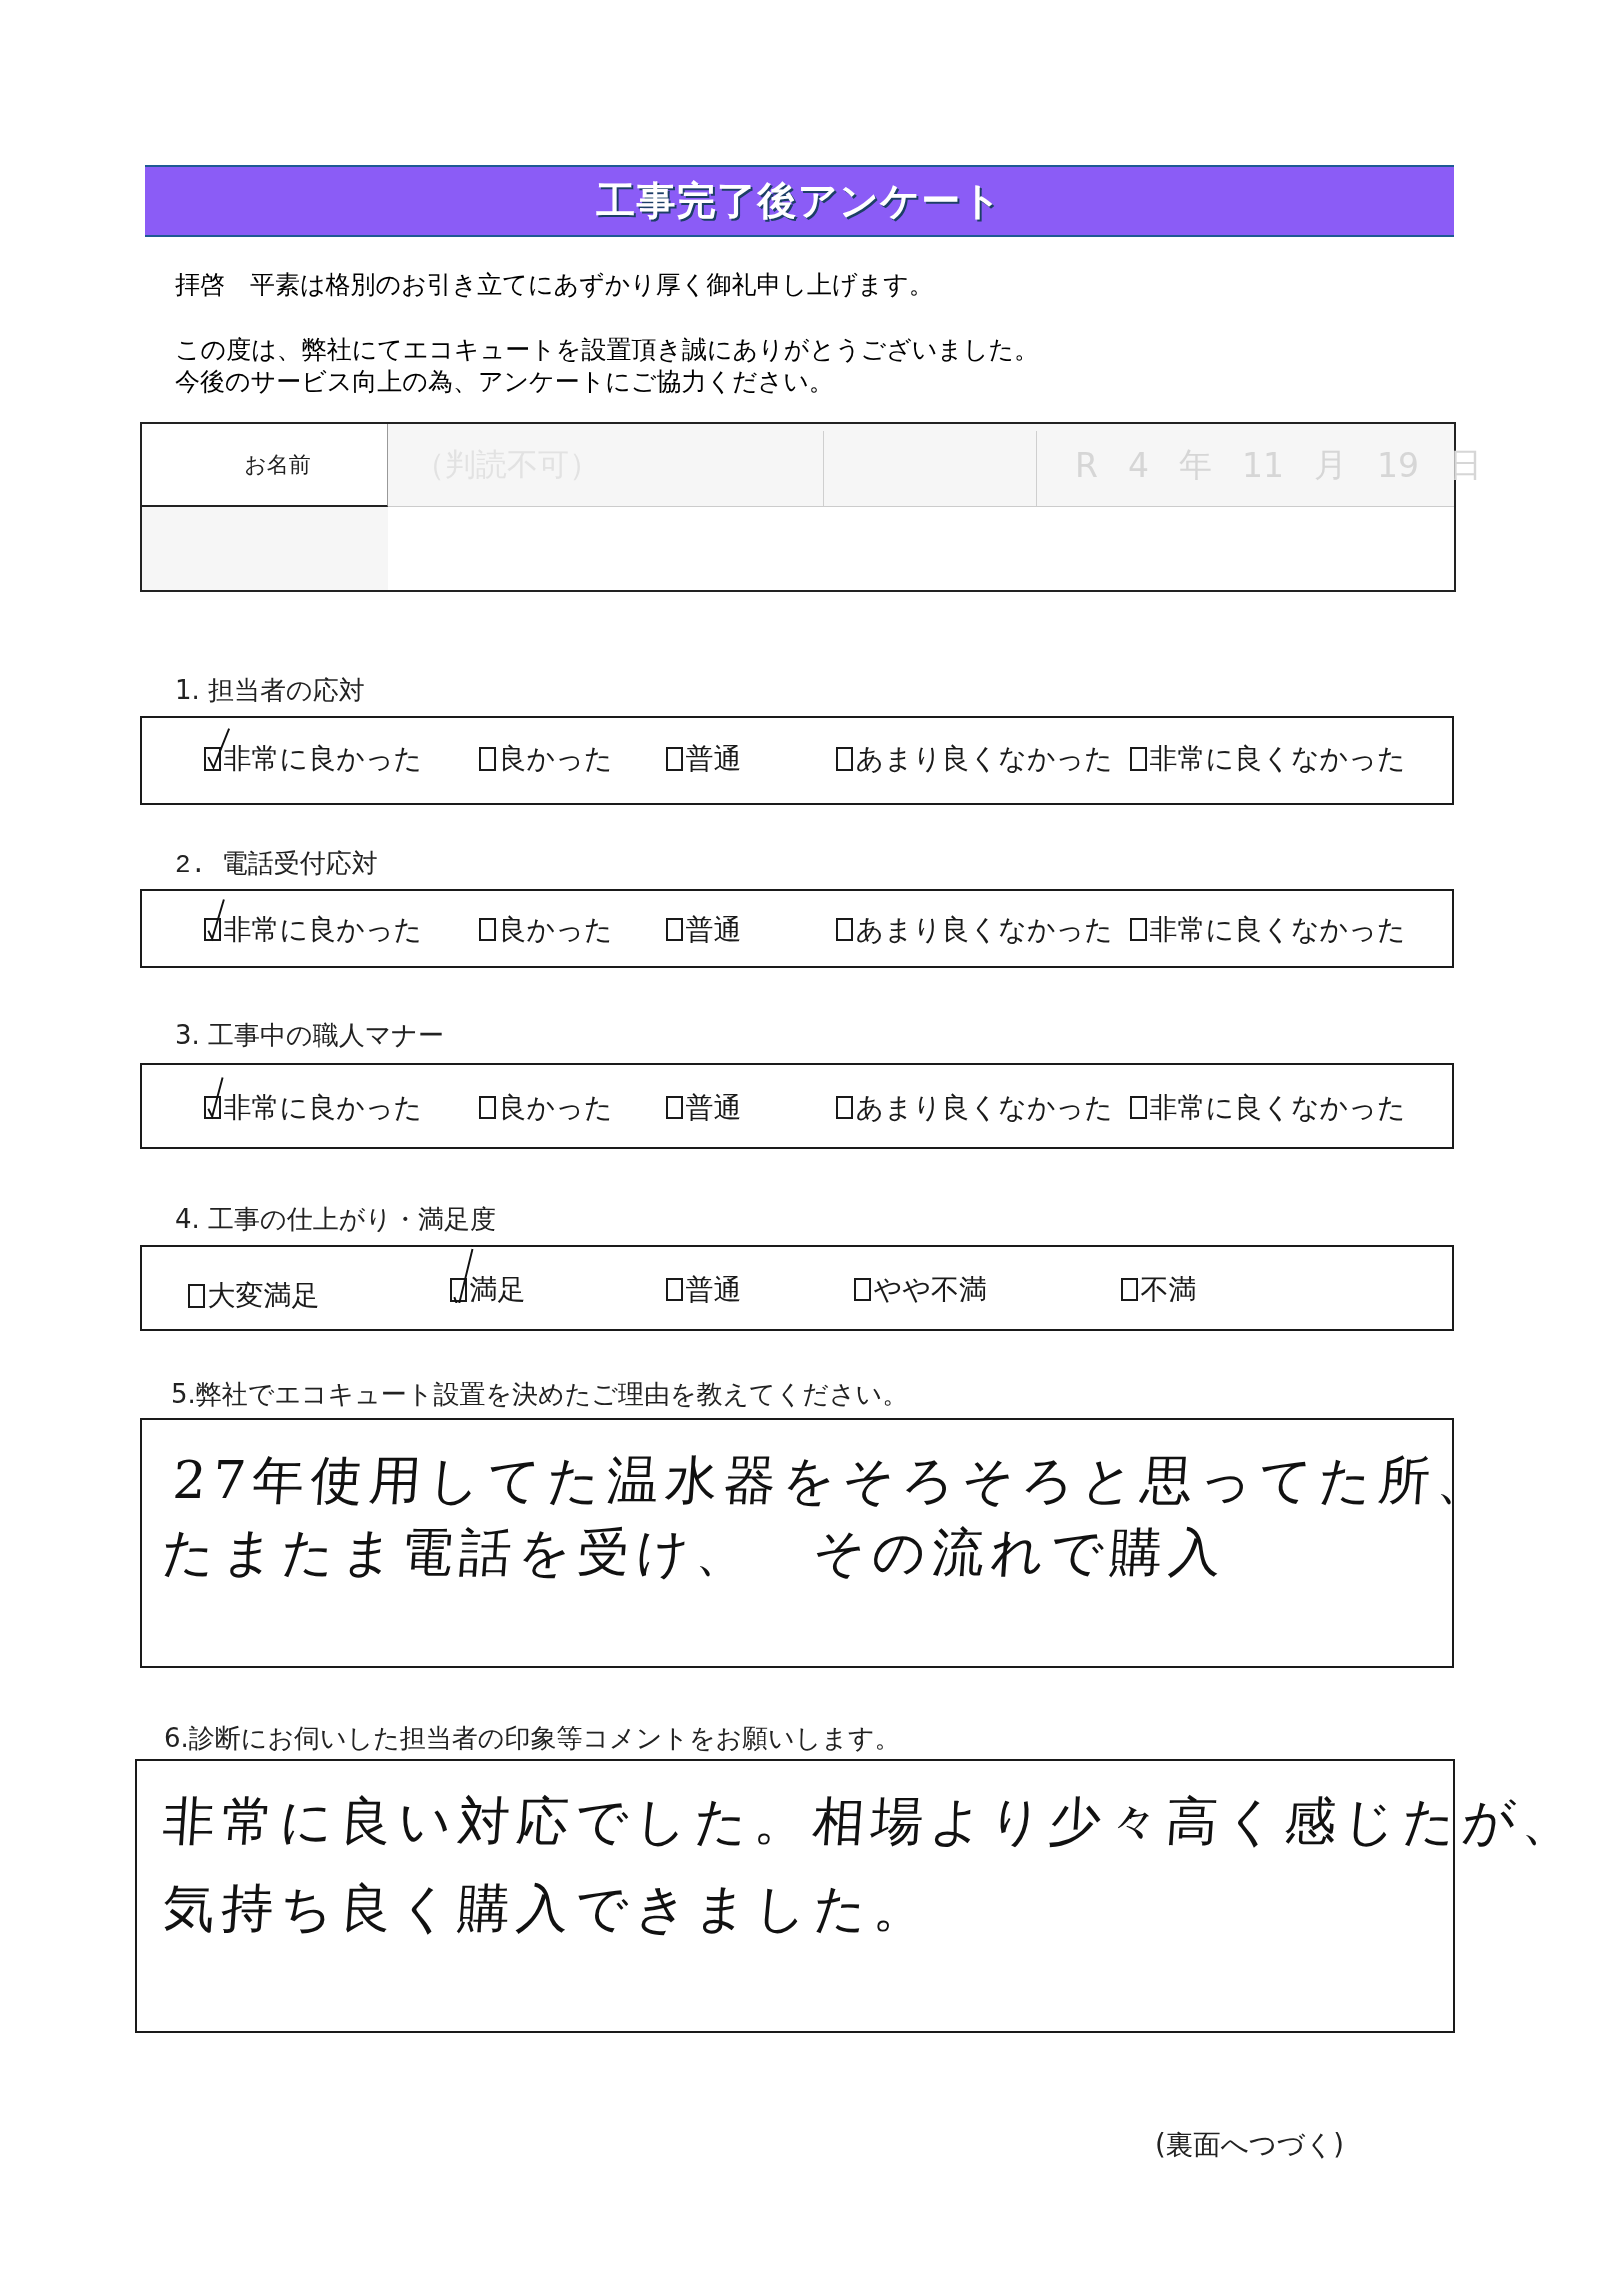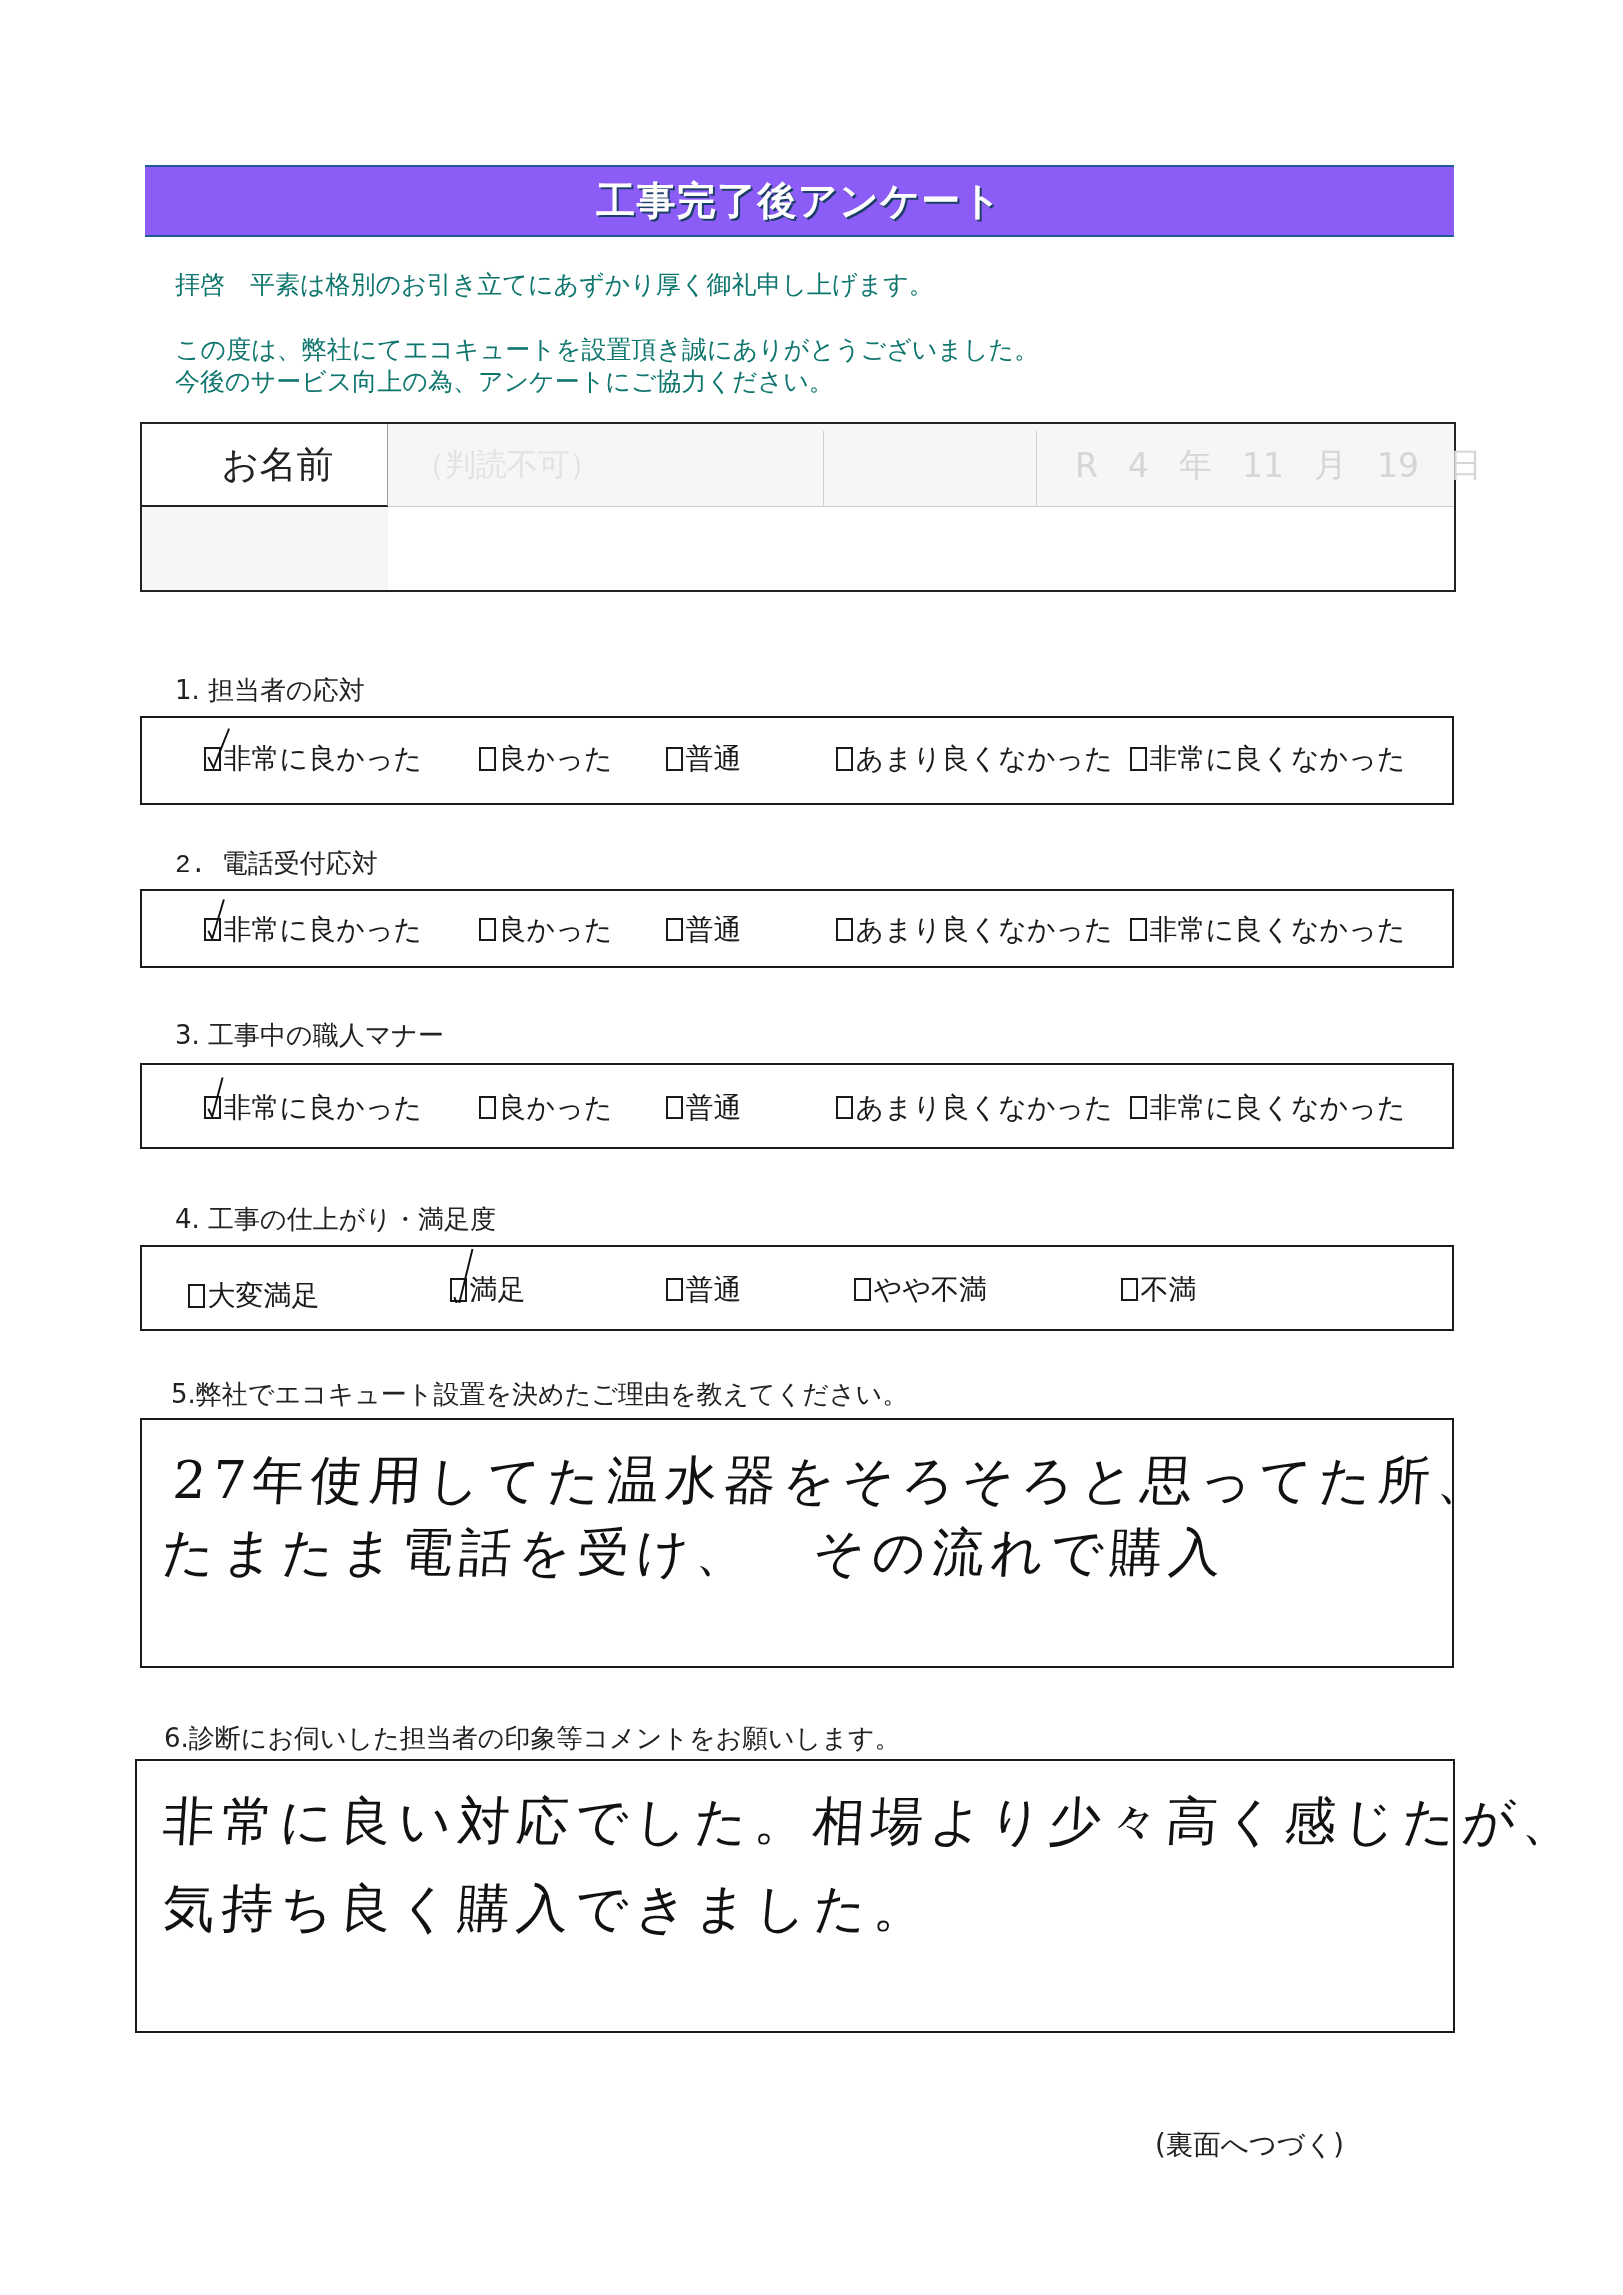--- a/index.html
+++ b/index.html
@@ -12,31 +12,31 @@
   .banner {
     left: 145px; top: 165px; width: 1309px; height: 68px;
     background: #8b5cf6; border-top: 2px solid #1f5a94; border-bottom: 2.6px solid #1f5a94;
     display: flex; align-items: center; justify-content: center;
   }
   .banner-title {
     color: #ffffff; font-size: 39px; font-weight: bold; letter-spacing: 1.3px;
     text-shadow: 2px 2px 0 #1c3f66;
   }
 
-  .intro { left: 175px; font-size: 25px; color: #0f766e; }
+  .intro { left: 175px; font-size: 25px; color: #000000; }
 
   
   .info-table {
     left: 140px; top: 422px; width: 1316px; height: 170px;
     border: 2.6px solid #222; box-sizing: border-box; display: grid;
     grid-template-rows: 1fr 1fr; grid-template-columns: 246px 1fr;
   }
   .info-label {
     border-right: 1.3px solid #999; display: flex; align-items: center; justify-content: center;
-    font-size: 37px; color: #222; padding-left: 26px; box-sizing: border-box; background: #fff;
+    font-size: 22px; color: #222; padding-left: 26px; box-sizing: border-box; background: #fff;
   }
   .info-label.top { border-bottom: 2.6px solid #222; }
   .info-value {
     background: #f6f6f6; position: relative; display: flex; align-items: center;
     font-size: 31px; color: #dcdcdc; padding-left: 26px;
   }
   .info-value.top { border-bottom: 1.3px solid #ccc; }
   .info-divider { position: absolute; top: 6.5px; bottom: 0; width: 1.3px; background: #cfcfcf; }
   .date-wrap { position: absolute; left: 687px; top: 0; bottom: 0; display: flex; align-items: center; gap: 30px; color: #d6d6d6; font-size: 33px; }
 

